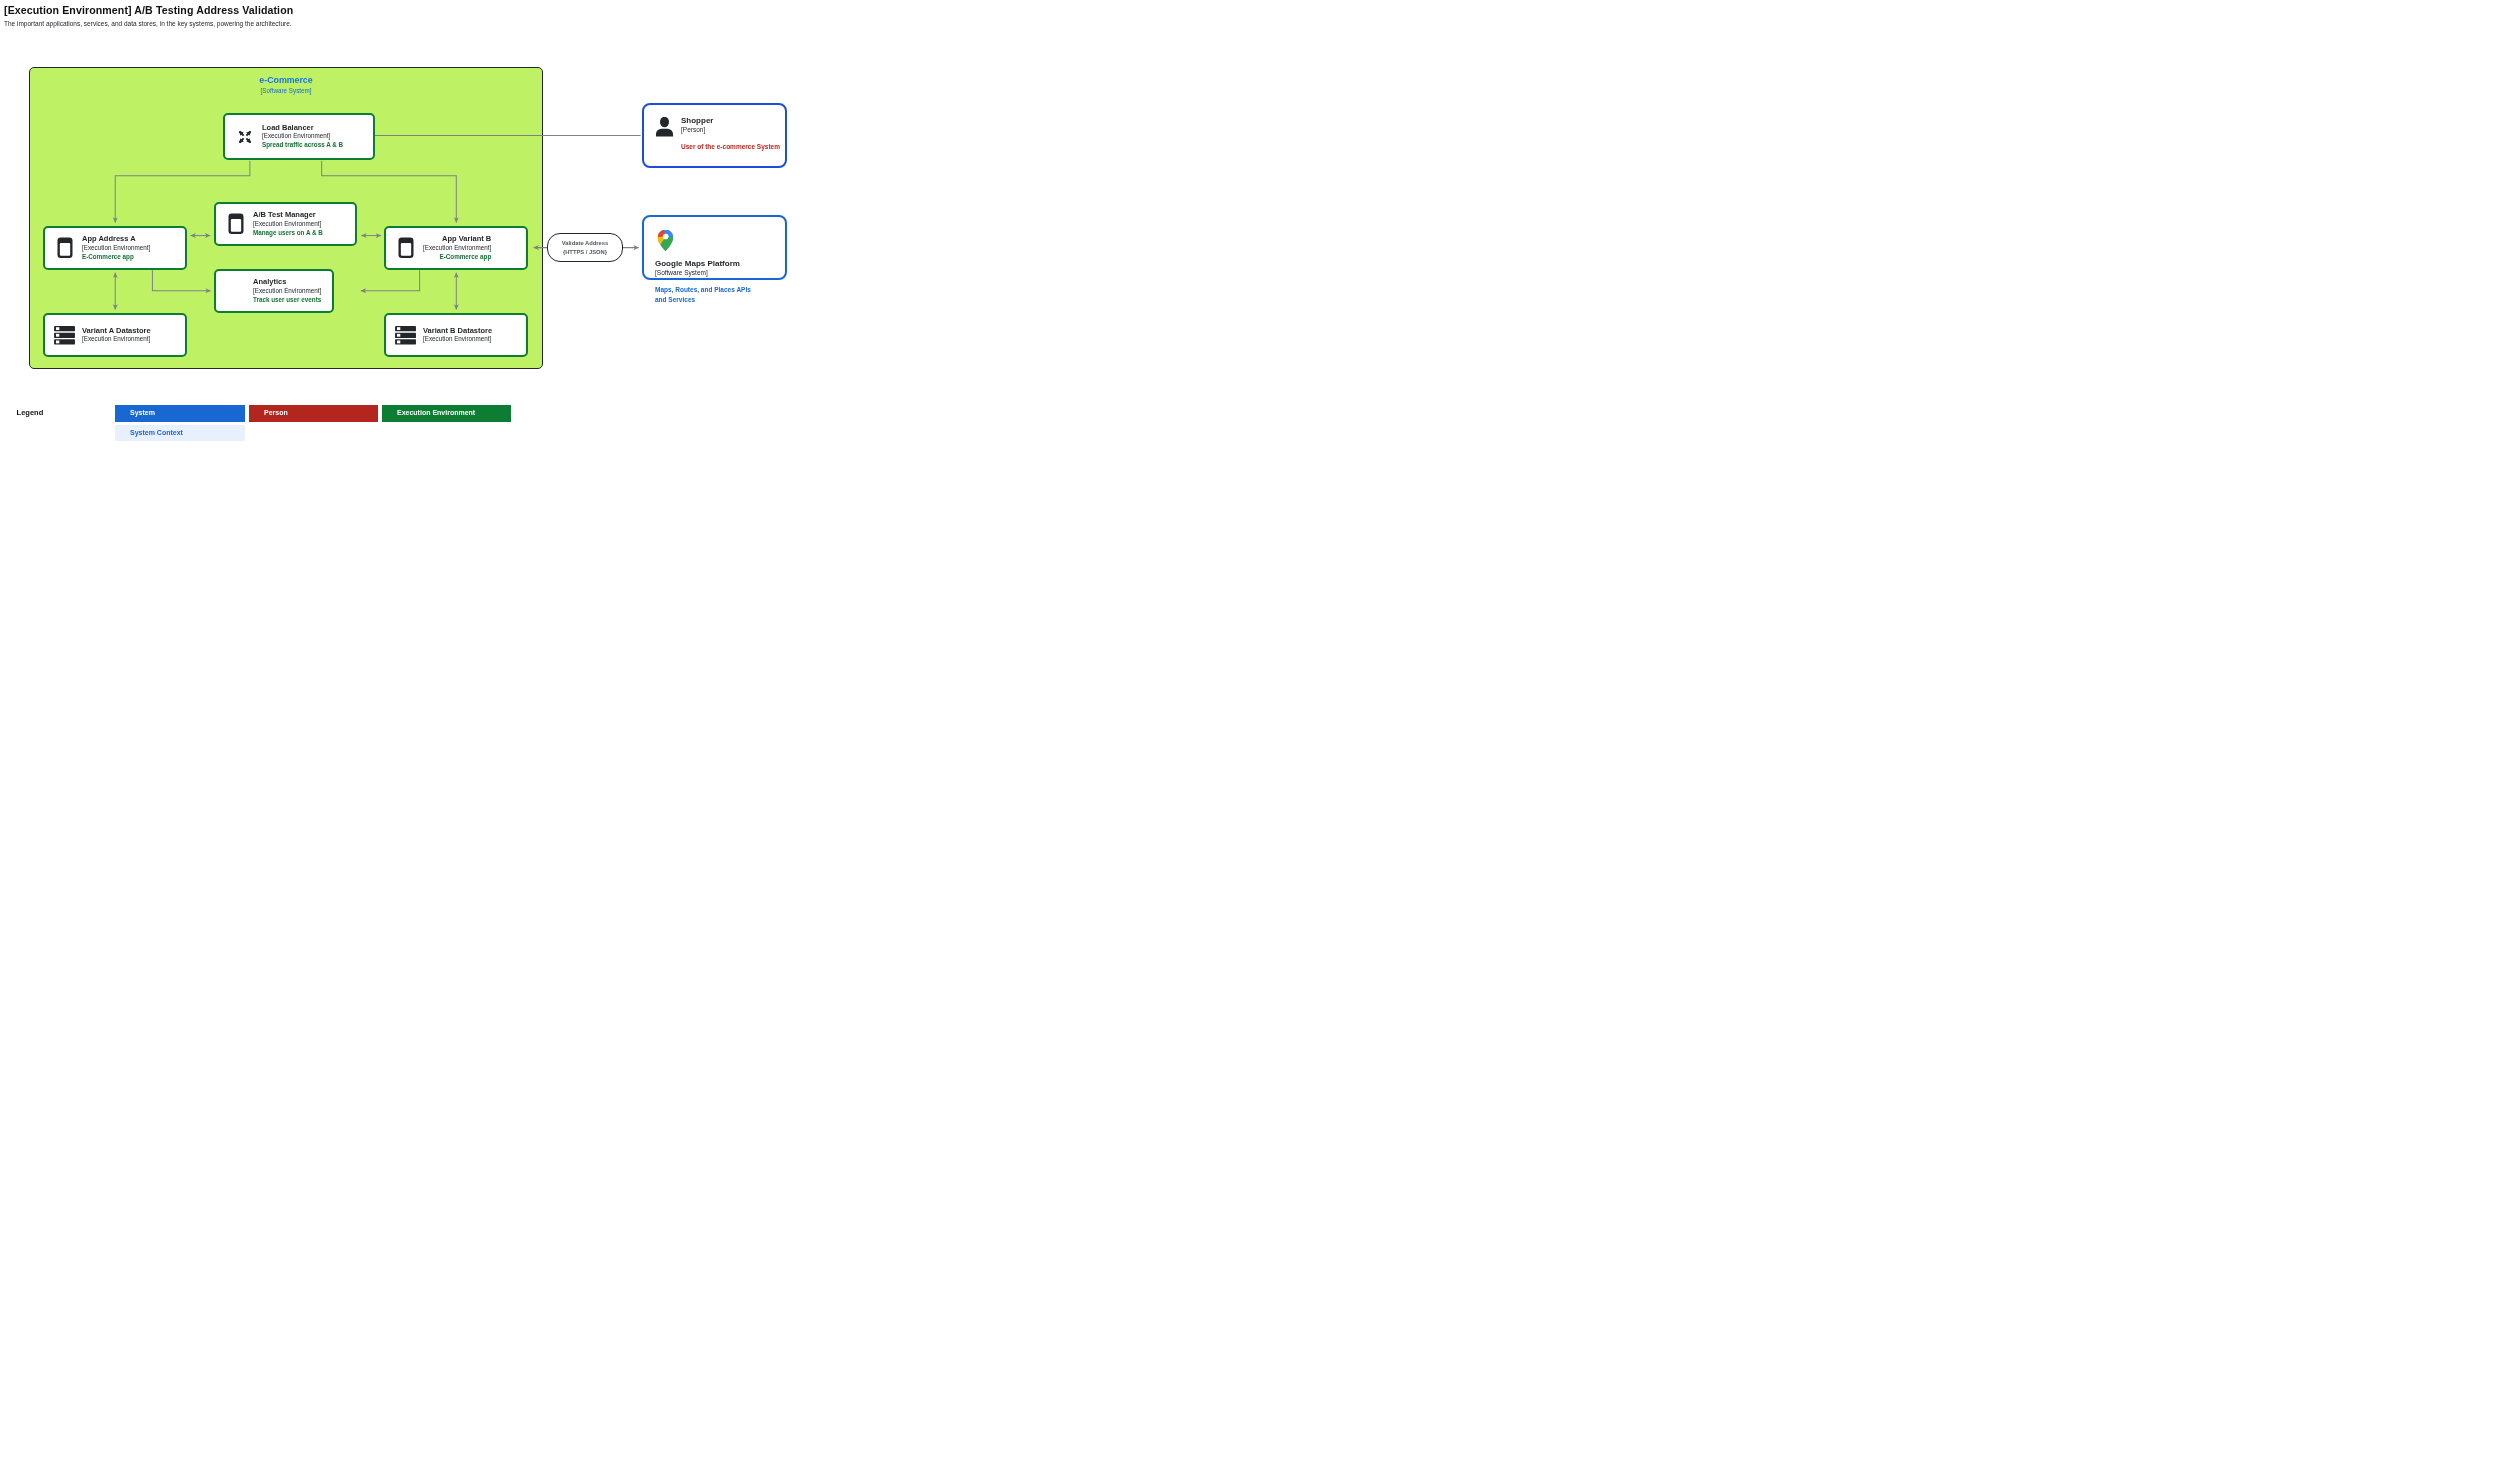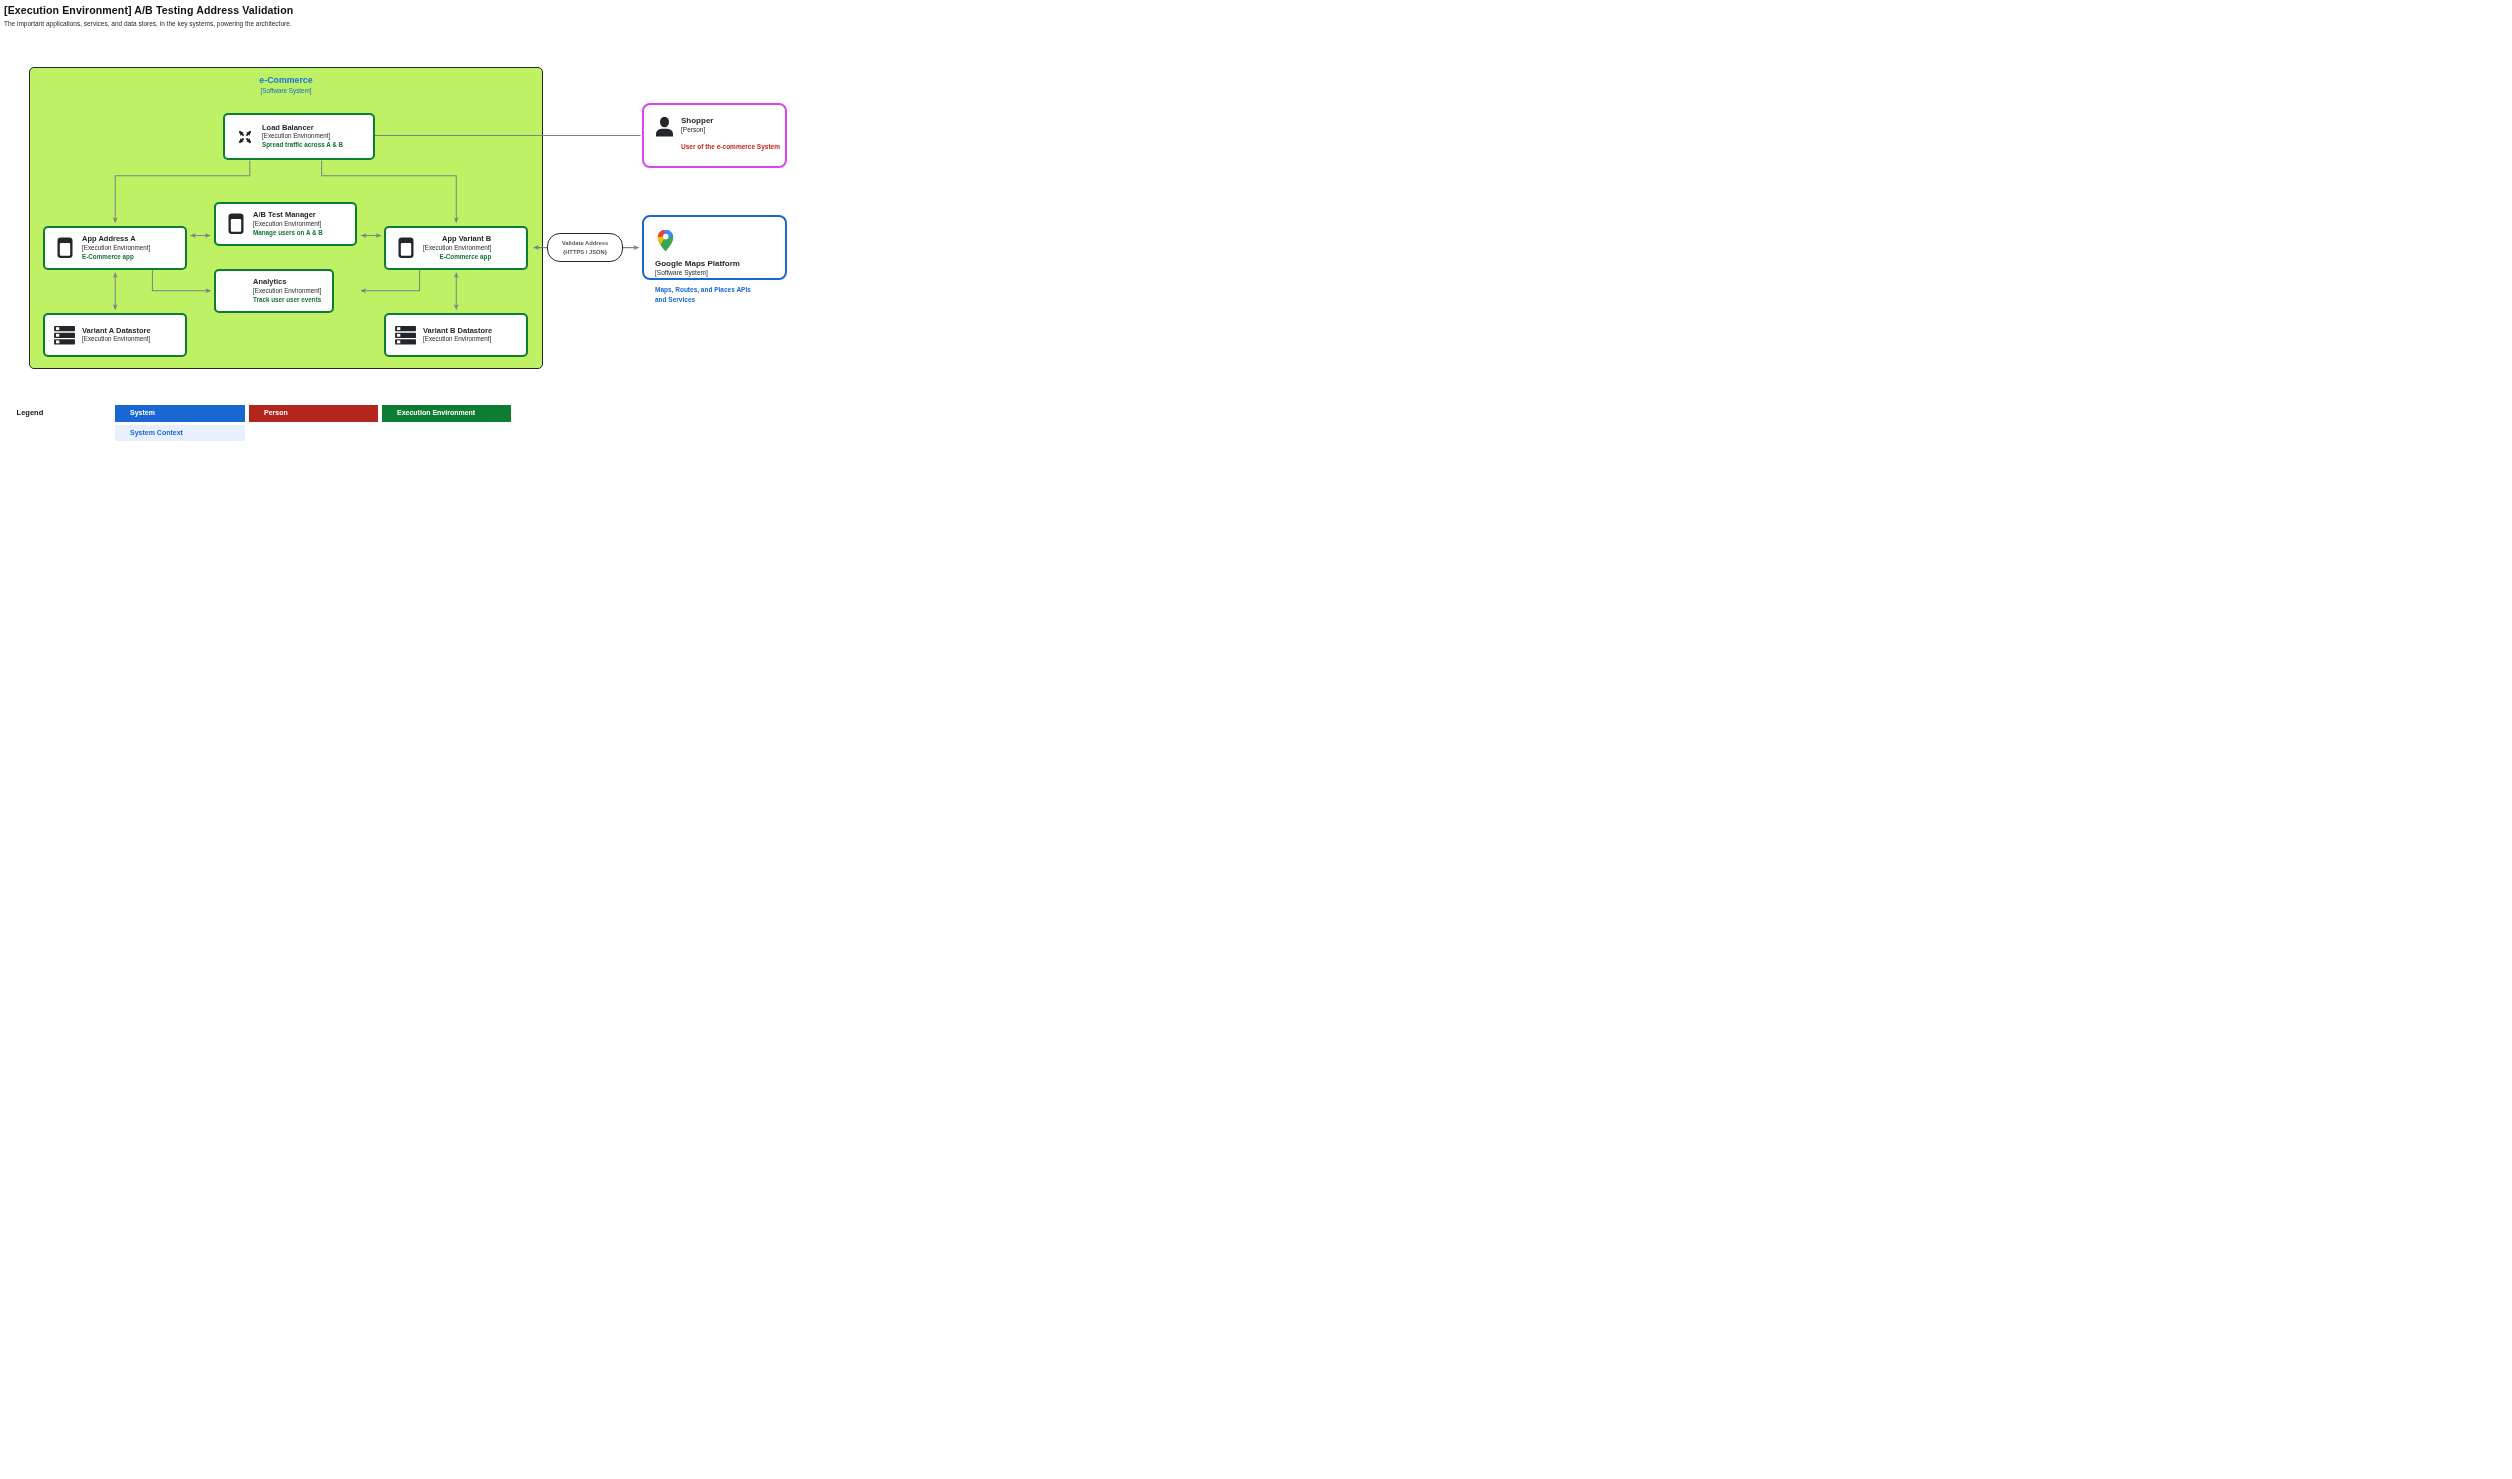--- a/index.html
+++ b/index.html
@@ -21,21 +21,21 @@
   .node .nicon{flex:0 0 auto;display:flex;align-items:center;justify-content:center;width:22px;}
   .ntext{display:flex;flex-direction:column;}
   .ntitle{font-size:7.5px;font-weight:700;line-height:1.25;color:#1f2126;}
   .nmeta{font-size:6.3px;line-height:1.35;color:#1f2126;}
   .ndesc{font-size:6.3px;font-weight:700;line-height:1.4;margin-top:0.5px;}
   .green-text{color:#137333;}
   .no-icon{padding-left:37px;}
 
   .extbox{position:absolute;background:#fff;border-radius:8px;box-sizing:border-box;z-index:2;
           display:flex;align-items:flex-start;gap:7px;padding:11px 6px 0 11px;}
-  .red-border{border:2px solid #d946ef;}
+  .red-border{border:2px solid #1d4ed8;}
   .blue-border{border:2px solid #1967d2;}
   .extbox .nicon{margin-top:1px;width:21px;display:flex;justify-content:center;}
   .etitle{font-size:8px;font-weight:700;line-height:1.25;color:#1f2126;}
   .emeta{font-size:6.5px;line-height:1.35;color:#1f2126;}
   .edesc{font-size:6.5px;font-weight:700;line-height:1.45;margin-top:7.5px;width:105px;}
   .red-text{color:#c5221f;}
   .blue-text{color:#1967d2;}
 
   .pill{position:absolute;left:547px;top:233px;width:76px;height:29px;background:#fff;border:1.5px solid #23272b;
         border-radius:13px;box-sizing:border-box;z-index:3;display:flex;flex-direction:column;

